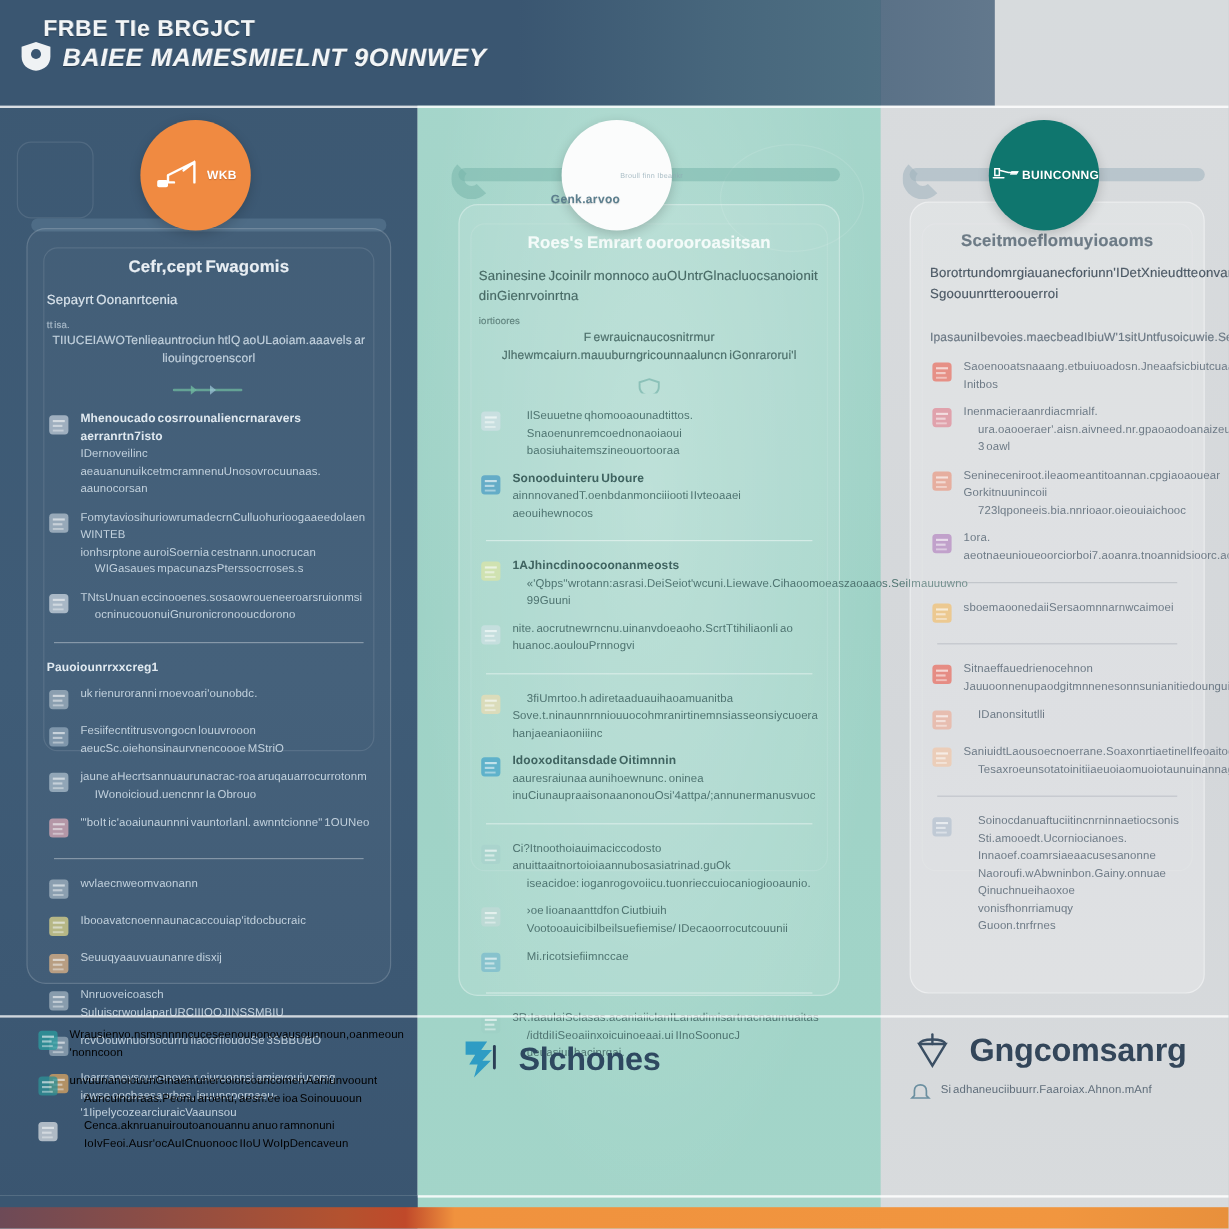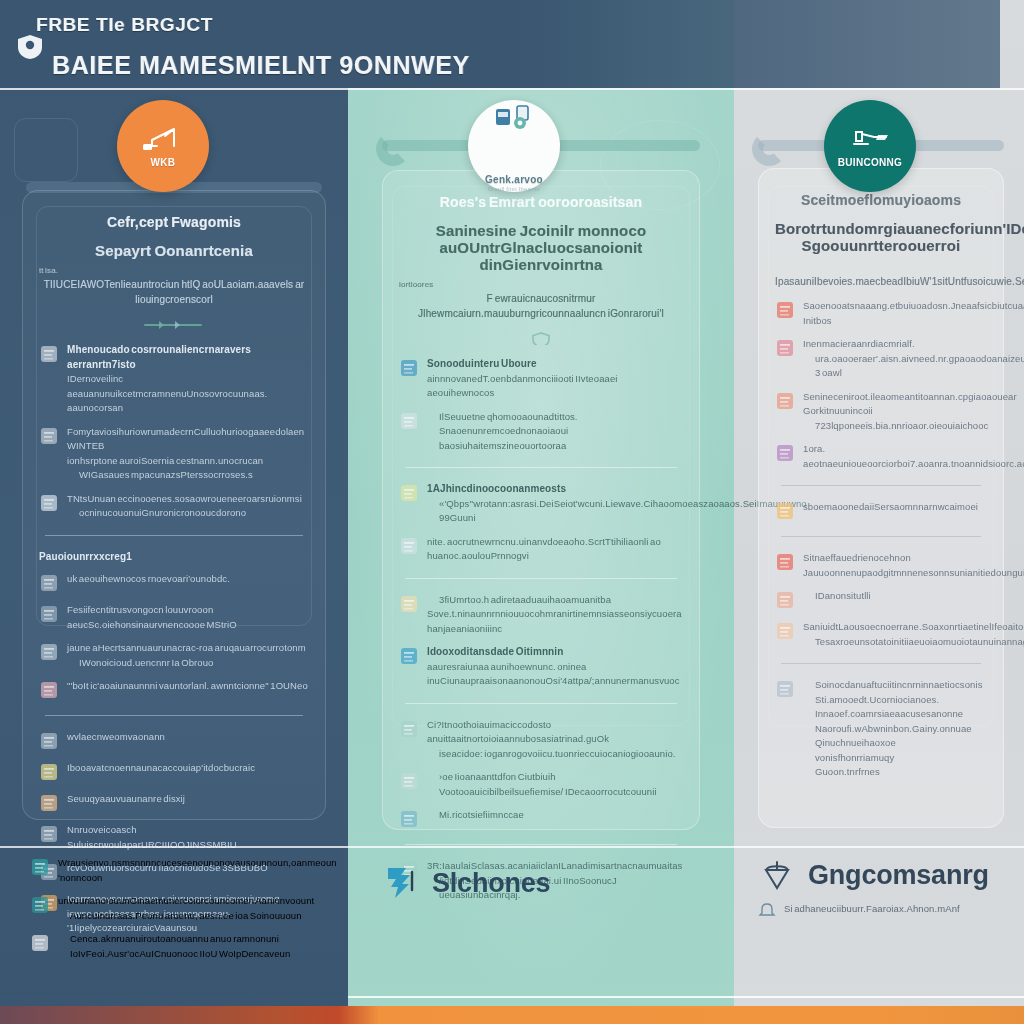--- a/index.html
+++ b/index.html
@@ -18,39 +18,39 @@
   #bg-left   { left: 0;     width: 348px; background: linear-gradient(180deg,#3c5872 0%,#3f5c77 55%,#3a5570 100%); }
   #bg-mid    { left: 348px; width: 386px; background: linear-gradient(180deg,#a6d6cb 0%,#9ed2c6 50%,#a3d5c9 100%); }
   #bg-right  { left: 734px; width: 290px; background: linear-gradient(180deg,#d9dcde 0%,#d4d7da 60%,#d8dbdd 100%); }
   #bg-mid-glow {
     position:absolute; left:340px; top:0; width:402px; height:1024px;
     background: radial-gradient(ellipse at 50% 40%, rgba(255,255,255,.22), rgba(255,255,255,0) 70%);
   }
 
   
   #header {
-    position: absolute; left:0; top:0; width:1000px; height:88px;
+    position: absolute; left:0; top:0; width:829px; height:88px;
     background: linear-gradient(90deg,#3a5671 0%,#3c5873 34%,#3c5873 34.1%,#3c5873 100%);
     z-index: 6;
   }
   #header-left-fill { position:absolute; left:0; top:0; width:348px; height:88px; background:#3b5772; }
   #header-mid-fill  { position:absolute; left:348px; top:0; width:386px; height:88px; background:#9ed2c7; opacity:.92; }
   #header-right-fill{ position:absolute; left:734px; top:0; width:290px; height:88px; background:#d7dadc; opacity:.92; }
   #header-overlay   { position:absolute; inset:0; background:linear-gradient(90deg,#3a5671 0%,#3a5671 52%,rgba(58,86,113,.86) 72%,rgba(58,86,113,.72) 100%); }
 
   #header-logo {
     position:absolute; left:16px; top:34px; width:28px; height:26px; z-index:3;
   }
   #title-block { position:absolute; left:36px; top:14px; z-index:3; }
   #title-line1, #title-line2 {
     color:#f2f5f7; font-weight:700; letter-spacing:.6px; white-space:nowrap;
     text-shadow: 0 1px 1px rgba(0,0,0,.35), 0.7px 0 0 rgba(255,255,255,.35);
   }
   #title-line1 { font-size:19px; line-height:22px; }
-  #title-line2 { font-size:25px; line-height:26px; margin-top:16px; margin-left:16px; }
+  #title-line2 { font-size:21px; line-height:26px; margin-top:0; margin-left:16px;font-style:italic; }
 
   #header-rule {
     position:absolute; left:0; top:88px; width:1024px; height:2px;
     background:rgba(255,255,255,.80); z-index:7;
   }
 
   
   .pipe {
     position:absolute; height:11px; border-radius:6px; z-index:2; opacity:.55;
   }
@@ -61,21 +61,21 @@
     position:absolute; width:34px; height:34px; border-radius:50%;
     border:11px solid #78b6ab; border-right-color:transparent; border-top-color:transparent;
     z-index:2; opacity:.55;
   }
   #hook-mid   { left:376px; top:132px; }
   #hook-right { left:752px; top:132px; border-color:#9fb3bd; border-right-color:transparent; border-top-color:transparent; }
 
   
   .badge {
     position:absolute; border-radius:50%; z-index:8;
-    display:flex; flex-direction:column; align-items:center; justify-content:center;
+    display:flex; flex-direction:row; align-items:center; justify-content:center;
     box-shadow:0 3px 10px rgba(0,0,0,.18);
   }
   #badge-left  { left:117px; top:100px; width:92px; height:92px; background:#f08a41; }
   #badge-mid   { left:468px; top:100px; width:92px; height:92px; background:#fbfcfc; }
   #badge-right { left:824px; top:100px; width:92px; height:92px; background:#0f766e; }
   .badge-icon  { width:44px; height:30px; margin-bottom:3px; }
   .badge-label {
     font-size:10px; font-weight:700; letter-spacing:.3px; white-space:nowrap;
     text-shadow:0 1px 1px rgba(0,0,0,.18);
   }
@@ -101,21 +101,21 @@
     letter-spacing:.15px;
     word-spacing:-1px;
     filter: blur(.55px);
     -webkit-text-stroke:.15px currentColor;
   }
   .p-head {
     text-align:center; font-size:14px; font-weight:700; line-height:19px;
     margin-bottom:10px; filter: blur(.5px);
   }
   .p-sub {
-    text-align:center; font-size:15px; font-weight:700; line-height:17px;
+    text-align:left; font-size:11px; font-weight:400; line-height:17px;
     margin-bottom:6px; filter: blur(.55px);
   }
   .p-micro { text-align:left; font-size:8px; line-height:12px; opacity:.8; filter: blur(.6px); }
   .p-body  { text-align:center; font-size:10px; line-height:15px; filter: blur(.6px); }
 
   
   #panel-left .p-head { color:#e8eef3; }
   #panel-left .p-sub  { color:#dae4ec; }
   #panel-left .p-body,#panel-left .p-micro { color:#c2d1dd; }
   
@@ -316,21 +316,21 @@
           <div class="divider"></div>
           <div class="rt lead" style="margin-bottom: 8px;">Pauoiounrrxxcreg1</div>
           <div class="row">
             <svg viewBox="0 0 20 22" class="row-ico">
               <rect x="2" y="3" width="16" height="16" rx="3" fill="#9fb0be" opacity=".85"></rect>
               <rect x="5" y="7" width="10" height="1.8" fill="#ffffff" opacity=".65"></rect>
               <rect x="5" y="11" width="8" height="1.8" fill="#ffffff" opacity=".55"></rect>
               <rect x="5" y="15" width="9" height="1.6" fill="#ffffff" opacity=".45"></rect>
             </svg>
             <div class="row-txts">
-              <span class="rt ">uk aeouihewnocos rnoevoari'ounobdc.</span>
+              <span class="rt ">uk rienuroranni rnoevoari'ounobdc.</span>
             </div>
           </div>
           <div class="row">
             <svg viewBox="0 0 20 22" class="row-ico">
               <rect x="2" y="3" width="16" height="16" rx="3" fill="#8fa6b8" opacity=".85"></rect>
               <rect x="5" y="7" width="10" height="1.8" fill="#ffffff" opacity=".65"></rect>
               <rect x="5" y="11" width="8" height="1.8" fill="#ffffff" opacity=".55"></rect>
               <rect x="5" y="15" width="9" height="1.6" fill="#ffffff" opacity=".45"></rect>
             </svg>
             <div class="row-txts">
@@ -440,40 +440,40 @@
       <div class="p-micro blurtext">iortioores</div>
       <div class="p-body blurtext">F ewrauicnaucosnitrmur Jlhewmcaiurn.mauuburngricounnaaluncn iGonrarorui'l</div>
 
       <svg class="mini-deco" viewBox="0 0 62 14">
         <path d="M31 2 l8 2.6 v4 c0 4.2-3.4 6.4-8 7.4 c-4.6-1-8-3.2-8-7.4 v-4 z" fill="none" stroke="#7fb9b0" stroke-width="1.6" opacity=".8"></path>
       </svg>
 
       <div id="mid-sections">
           <div class="row">
             <svg viewBox="0 0 20 22" class="row-ico">
+              <rect x="2" y="3" width="16" height="16" rx="3" fill="#cfe0e4" opacity=".85"></rect>
+              <rect x="5" y="7" width="10" height="1.8" fill="#ffffff" opacity=".65"></rect>
+              <rect x="5" y="11" width="8" height="1.8" fill="#ffffff" opacity=".55"></rect>
+              <rect x="5" y="15" width="9" height="1.6" fill="#ffffff" opacity=".45"></rect>
+            </svg>
+            <div class="row-txts">
+              <span class="rt ind">IlSeuuetne  qhomooaounadtittos.</span>
+              <span class="rt ind">Snaoenunremcoednonaoiaoui baosiuhaitemszineouortooraa</span>
+            </div>
+          </div>
+          <div class="row">
+            <svg viewBox="0 0 20 22" class="row-ico">
               <rect x="2" y="3" width="16" height="16" rx="3" fill="#4f9fc4" opacity=".85"></rect>
               <rect x="5" y="7" width="10" height="1.8" fill="#ffffff" opacity=".65"></rect>
               <rect x="5" y="11" width="8" height="1.8" fill="#ffffff" opacity=".55"></rect>
               <rect x="5" y="15" width="9" height="1.6" fill="#ffffff" opacity=".45"></rect>
             </svg>
             <div class="row-txts">
               <span class="rt lead">Sonooduinteru Uboure</span>
               <span class="rt ">ainnnovanedT.oenbdanmonciiiooti IIvteoaaei aeouihewnocos</span>
-            </div>
-          </div>
-          <div class="row">
-            <svg viewBox="0 0 20 22" class="row-ico">
-              <rect x="2" y="3" width="16" height="16" rx="3" fill="#cfe0e4" opacity=".85"></rect>
-              <rect x="5" y="7" width="10" height="1.8" fill="#ffffff" opacity=".65"></rect>
-              <rect x="5" y="11" width="8" height="1.8" fill="#ffffff" opacity=".55"></rect>
-              <rect x="5" y="15" width="9" height="1.6" fill="#ffffff" opacity=".45"></rect>
-            </svg>
-            <div class="row-txts">
-              <span class="rt ind">IlSeuuetne  qhomooaounadtittos.</span>
-              <span class="rt ind">Snaoenunremcoednonaoiaoui baosiuhaitemszineouortooraa</span>
             </div>
           </div>
           <div class="divider"></div>
           <div class="row">
             <svg viewBox="0 0 20 22" class="row-ico">
               <rect x="2" y="3" width="16" height="16" rx="3" fill="#d8e4a8" opacity=".85"></rect>
               <rect x="5" y="7" width="10" height="1.8" fill="#ffffff" opacity=".65"></rect>
               <rect x="5" y="11" width="8" height="1.8" fill="#ffffff" opacity=".55"></rect>
               <rect x="5" y="15" width="9" height="1.6" fill="#ffffff" opacity=".45"></rect>
             </svg>

